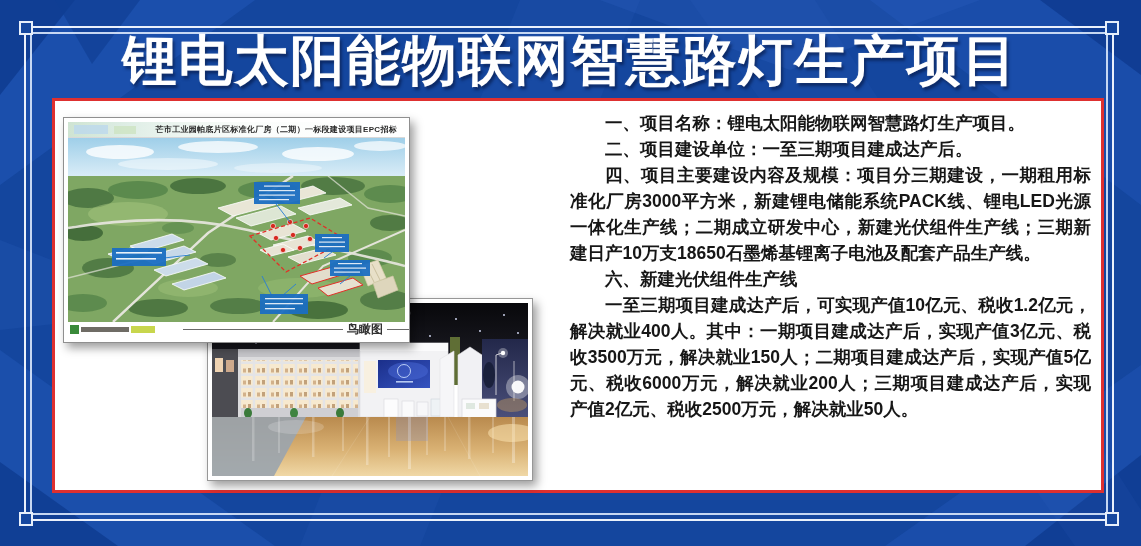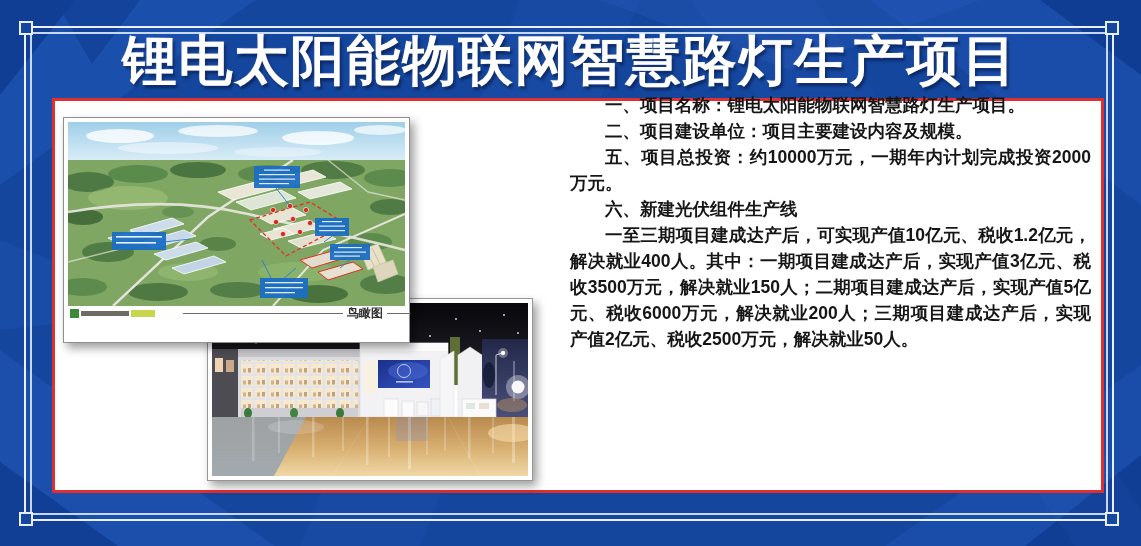--- a/index.html
+++ b/index.html
@@ -54,21 +54,21 @@
   .foot-line.short { width:22px; }
   .foot-label { font-size:12px; font-weight:bold; color:#333; margin:0 4px; white-space:nowrap; }
 
   
   .showroom { position:absolute; left:207px; top:298px; width:326px; height:183px;
               background:#ffffff; border:1px solid #979797; padding:4px;
               box-shadow:4px 5px 9px rgba(0,0,0,.38); z-index:5; }
   .showroom svg.photo { display:block; width:316px; height:173px; }
 
   
-  .body-text { position:absolute; left:570px; top:92px; width:521px;
+  .body-text { position:absolute; left:570px; top:110px; width:521px;
                font-size:17.5px; line-height:26px; font-weight:bold; color:#161616;
                text-align:justify; }
   .body-text p { margin:0; text-indent:2em; }
 </style>
 </head>
 <body>
 
 <div id="poster">
 
   <svg id="bg" viewBox="0 0 1141 546" preserveAspectRatio="none">
@@ -210,20 +210,25 @@
       </g>
       <rect x="184" y="114" width="32" height="24" fill="#7a8fd8" opacity="0.25"></rect>
       <ellipse cx="300" cy="130" rx="24" ry="9" fill="#ffe9b8" opacity="0.5"></ellipse>
       <ellipse cx="84" cy="124" rx="28" ry="7" fill="#ffffff" opacity="0.18"></ellipse>
       <line x1="158" y1="114" x2="120" y2="173" stroke="#ffffff" stroke-width="0.7" opacity="0.15"></line>
       <line x1="236" y1="114" x2="268" y2="173" stroke="#ffffff" stroke-width="0.7" opacity="0.15"></line>
     </svg>
   </div>
 
   <div class="aerial">
+    <div class="aerial-header">
+      <span class="patch1"></span>
+      <span class="patch2"></span>
+      <span class="aerial-caption">芒市工业园帕底片区标准化厂房（二期）一标段建设项目EPC招标</span>
+    </div>
     <svg class="render" viewBox="0 0 337 184">
       <defs>
         <linearGradient id="skyG" x1="0" y1="0" x2="0" y2="1">
           <stop offset="0" stop-color="#9fcfe9"></stop>
             <stop offset="1" stop-color="#e2f1f9"></stop>
         </linearGradient>
       </defs>
 
       <rect x="0" y="0" width="337" height="44" fill="url(#skyG)"></rect>
       <g fill="#ffffff">
@@ -357,19 +362,19 @@
           <i class="lg3"></i>
         </span>
       <span class="foot-line long"></span>
       <span class="foot-label">鸟瞰图</span>
       <span class="foot-line short"></span>
     </div>
   </div>
 
   <div class="body-text">
     <p>一、项目名称：锂电太阳能物联网智慧路灯生产项目。</p>
-    <p>二、项目建设单位：项目主要建设内容及规模。</p>
-    <p>五、项目总投资：约10000万元，一期年内计划完成投资2000万元。</p>
+    <p>二、项目建设单位：一至三期项目建成达产后。</p>
+    <p>四、项目主要建设内容及规模：项目分三期建设，一期租用标准化厂房3000平方米，新建锂电储能系统PACK线、锂电LED光源一体化生产线；二期成立研发中心，新建光伏组件生产线；三期新建日产10万支18650石墨烯基锂离子电池及配套产品生产线。</p>
     <p>六、新建光伏组件生产线</p>
     <p>一至三期项目建成达产后，可实现产值10亿元、税收1.2亿元，解决就业400人。其中：一期项目建成达产后，实现产值3亿元、税收3500万元，解决就业150人；二期项目建成达产后，实现产值5亿元、税收6000万元，解决就业200人；三期项目建成达产后，实现产值2亿元、税收2500万元，解决就业50人。</p>
   </div>
 
 </div>
 
 </body></html>

